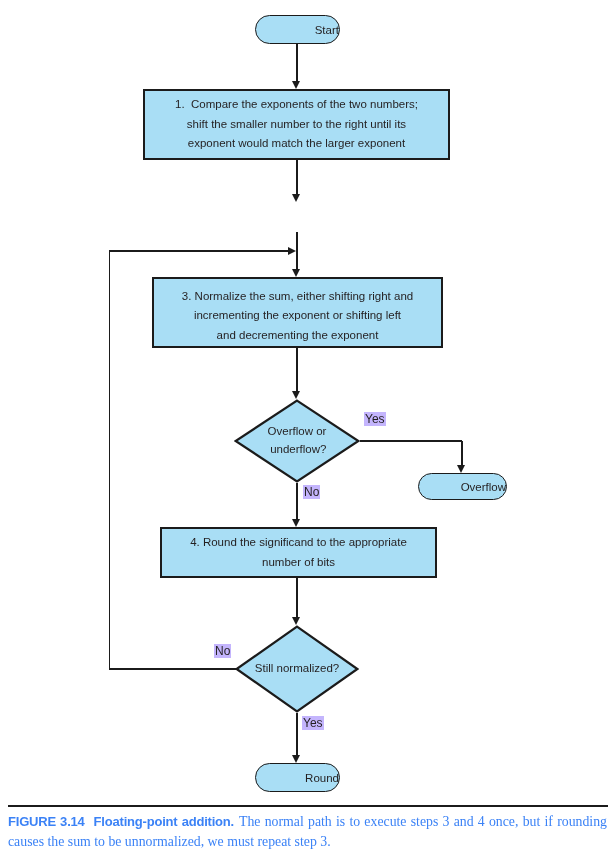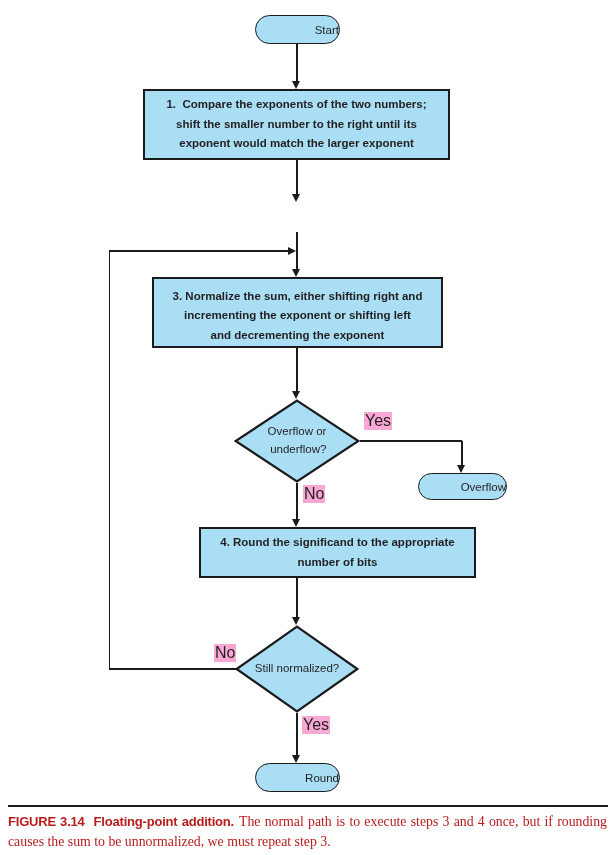--- a/index.html
+++ b/index.html
@@ -19,21 +19,20 @@
   }
   
   .process {
     position: absolute;
     background: var(--node-fill);
     border: 2.6px solid var(--node-border);
     display: flex; align-items: center; justify-content: center;
     text-align: center;
     font-size: 11.5px; line-height: 1.72; color: var(--text);
     white-space: pre-wrap;
-    font-weight: bold;
   }
   .terminal {
     position: absolute;
     background: var(--node-fill);
     border: 1.7px solid var(--node-border);
     border-radius: 15px;
     display: flex; align-items: center; justify-content: flex-end;
     font-size: 11.5px; color: var(--text);
   }
   .diamond { position: absolute; }
@@ -61,29 +60,29 @@
     border-top: 8px solid var(--line);
   }
   .arrow-right {
     position: absolute; width: 0; height: 0;
     border-top: 4.5px solid transparent;
     border-bottom: 4.5px solid transparent;
     border-left: 8px solid var(--line);
   }
   .edge-label {
     position: absolute;
-    font-size: 16px; color: var(--text);
-    background: #f9a8d4; padding: 0 1px;
+    font-size: 12px; color: var(--text);
+    background: #c4b5fd; padding: 0 1px;
   }
   
   .caption-rule { position: absolute; left: 8px; top: 805px; width: 600px; height: 1.6px; background: #1b1b1b; }
   .caption {
     position: absolute; left: 8px; top: 812px; width: 599px;
     font-family: "Liberation Serif", serif;
-    font-size: 13.8px; line-height: 1.42; color: #b91c1c;
+    font-size: 13.8px; line-height: 1.42; color: #3b82f6;
     text-align: justify;
   }
   .cap-label, .cap-title {
     font-family: "Liberation Sans", sans-serif;
     font-weight: bold; font-size: 13px;
     letter-spacing: -0.2px;
   }
   .cap-label { margin-right: 9px; }
   .cap-title { margin-right: 5px; }
 </style>
@@ -138,21 +137,21 @@
       <polygon points="63,1.6 124.4,42 63,82.4 1.6,42"></polygon>
     </svg>
     <div class="diamond-label">Overflow or
 underflow?</div>
   </div>
 
   <div class="terminal" style="left:418px; top:473px; width:89px; height:27px;">
     <span>Overflow</span>
   </div>
 
-  <div class="process" style="left:160px; top:527px; width:277px; height:51px;margin-left:39px;">
+  <div class="process" style="left:160px; top:527px; width:277px; height:51px;">
     <span>4. Round the significand to the appropriate
 number of bits</span>
   </div>
 
   <div class="diamond" style="left:235px; top:625px; width:124px; height:88px;">
     <svg width="124" height="88" viewBox="0 0 124 88">
       <polygon points="62,1.6 122.4,44 62,86.4 1.6,44"></polygon>
     </svg>
     <div class="diamond-label">Still normalized?</div>
   </div>

